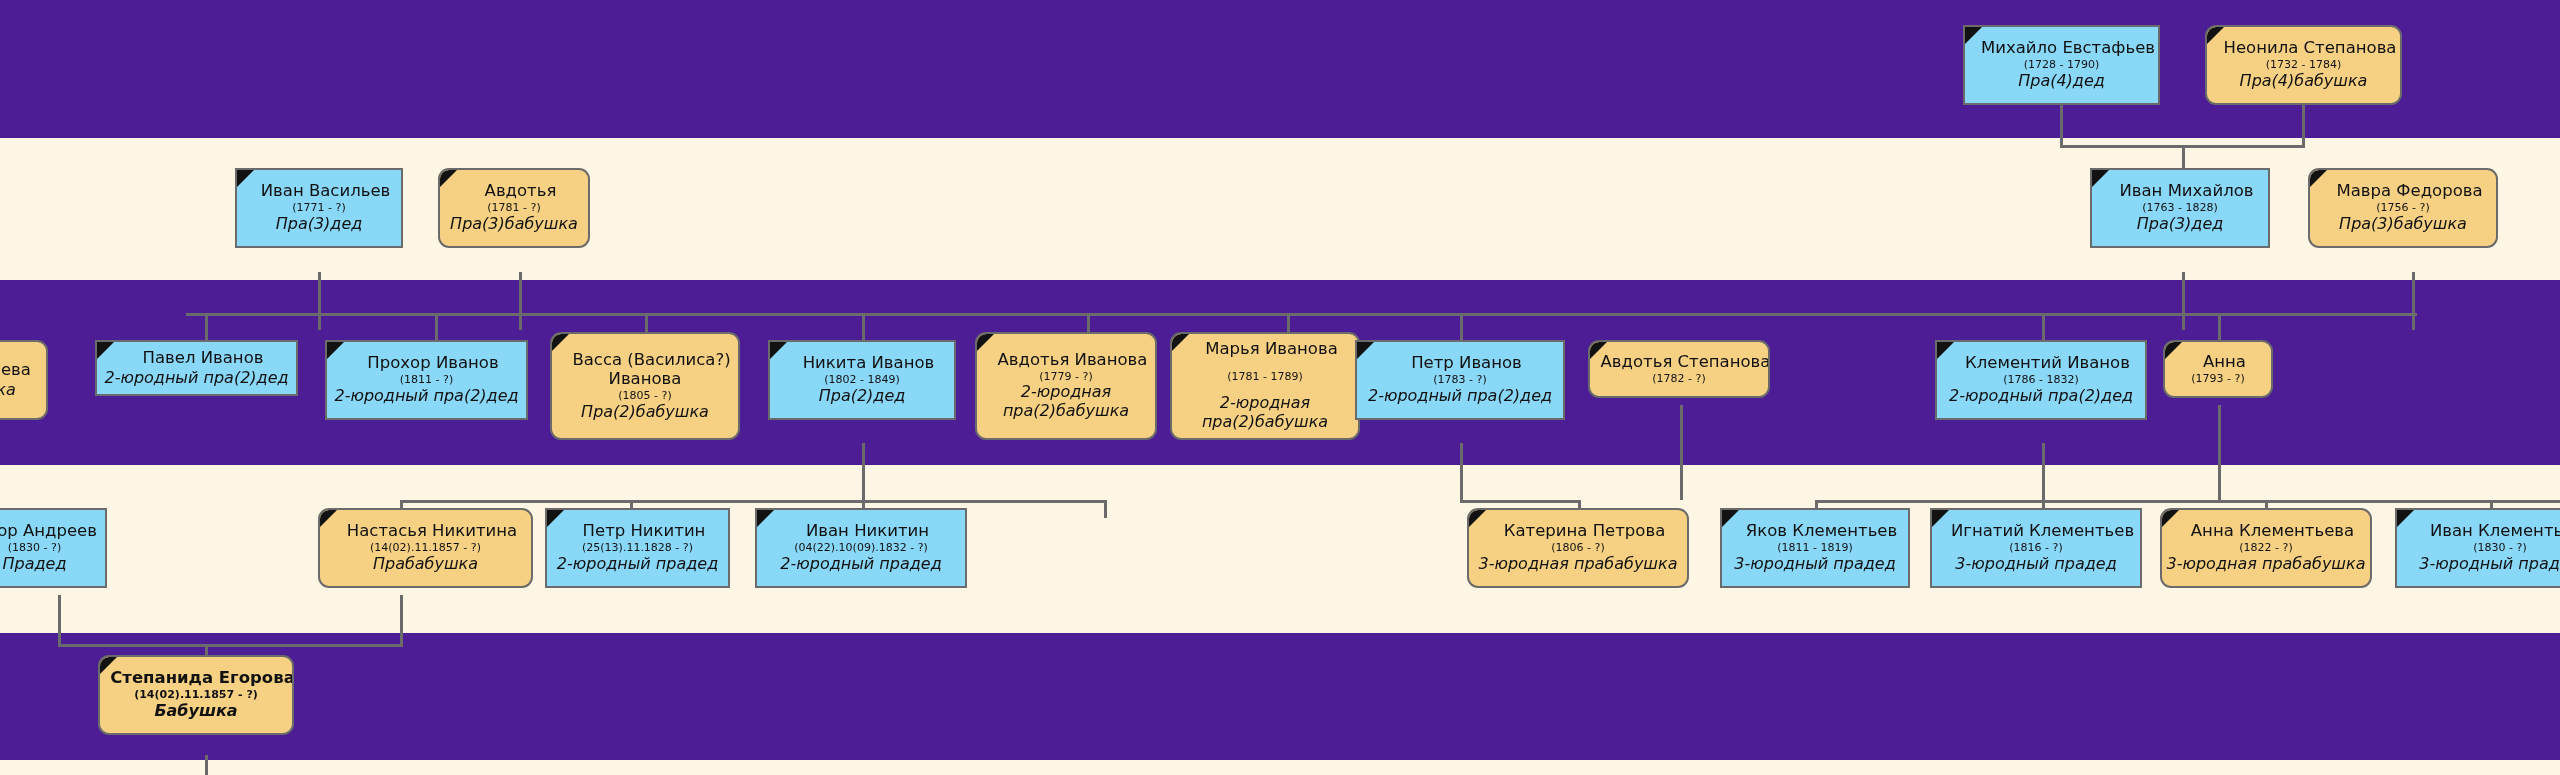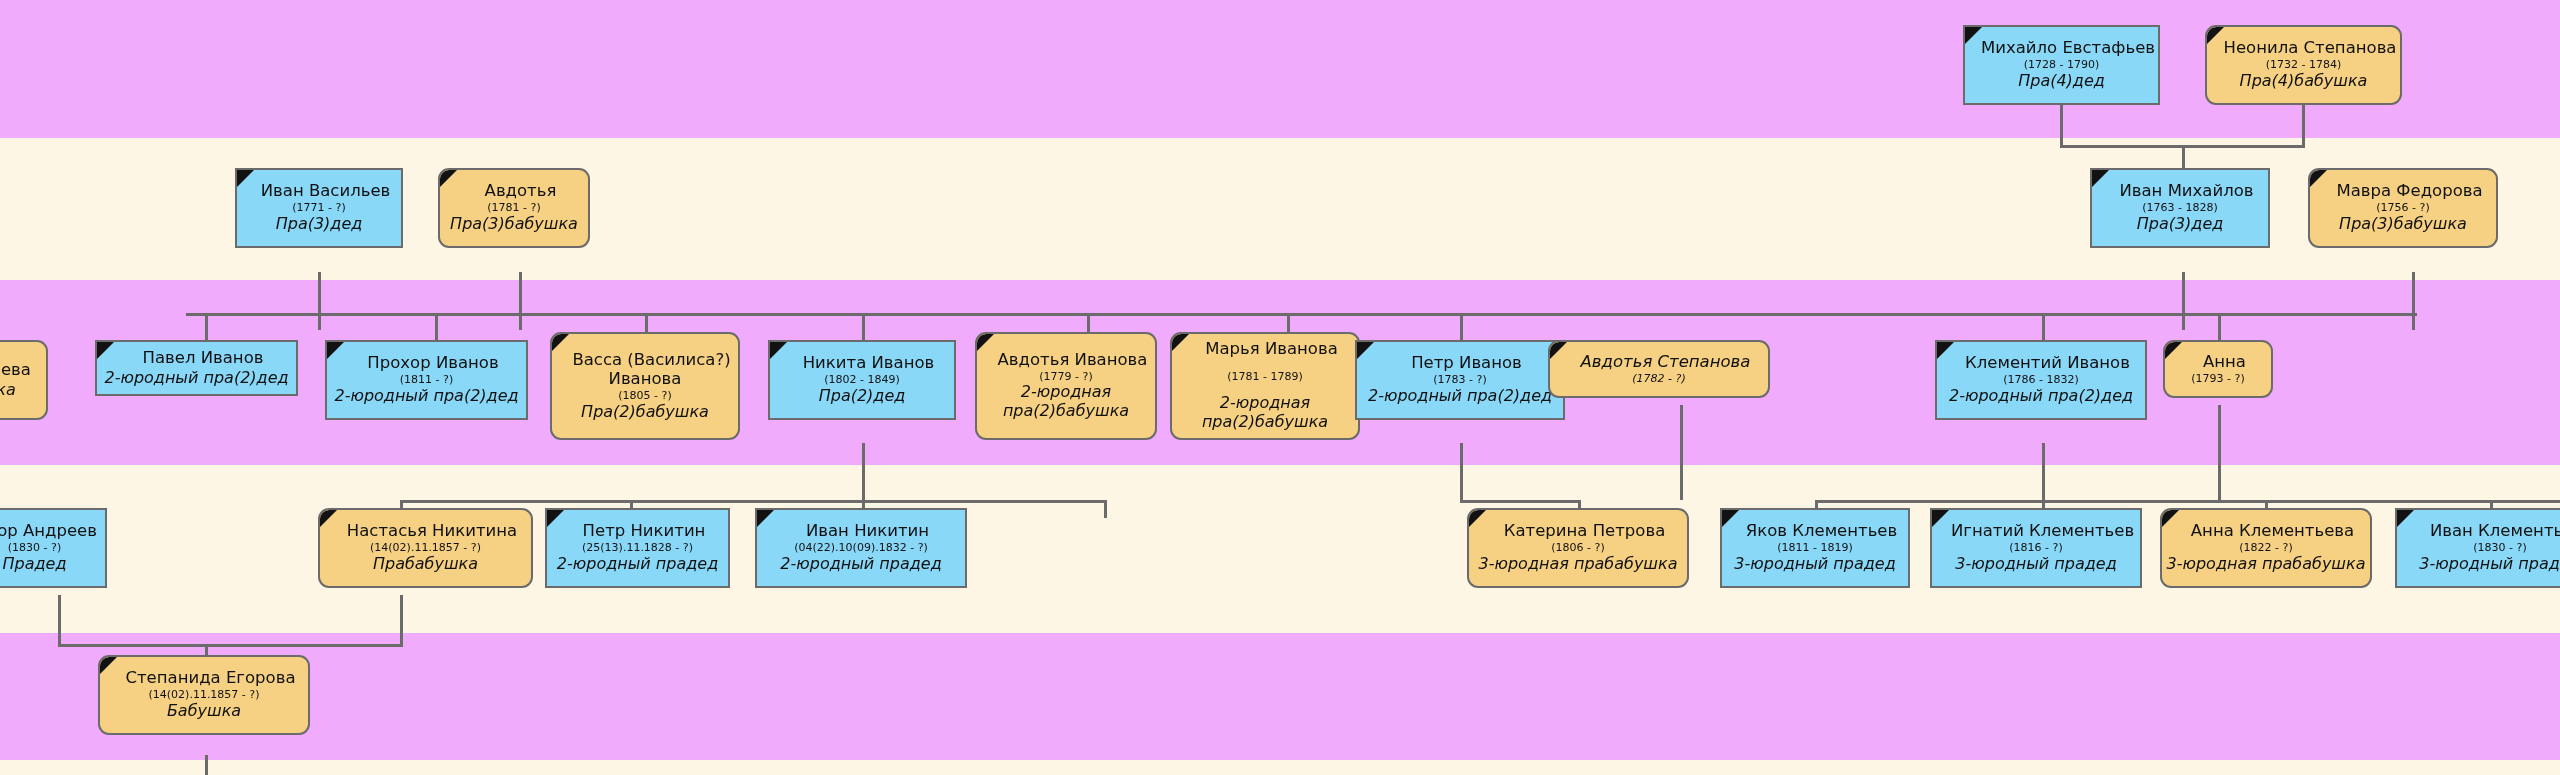--- a/index.html
+++ b/index.html
@@ -6,21 +6,21 @@
   html, body {
     margin: 0; padding: 0;
     background: #ffffff;
     font-family: "DejaVu Sans", "Liberation Sans", sans-serif;
   }
   #stage {
     position: relative;
     width: 2560px;
     height: 775px;
     overflow: hidden;
-    background: #f0abfc;
+    background: #4c1d95;
   }
   
   .band {
     position: absolute;
     left: 0;
     width: 2560px;
     background: #fdf6e4;
     z-index: 0;
   }
   
@@ -227,21 +227,21 @@
     <span class="rl wrap">2-юродная пра(2)бабушка</span>
   </div>
 
   <div class="node male" style="left:1355px; top:340px; width:210px; height:80px;">
     <span class="corner"></span>
     <span class="nm ind">Петр Иванов</span>
     <span class="dt">(1783 - ?)</span>
     <span class="rl">2-юродный пра(2)дед</span>
   </div>
 
-  <div class="node female" style="left:1548px; top:340px; width:222px; height:58px;font-style:italic;">
+  <div class="node female" style="left:1588px; top:340px; width:182px; height:58px;">
     <span class="corner"></span>
     <span class="nm ind">Авдотья Степанова</span>
     <span class="dt">(1782 - ?)</span>
   </div>
 
   <div class="node male" style="left:1935px; top:340px; width:212px; height:80px;">
     <span class="corner"></span>
     <span class="nm ind">Клементий Иванов</span>
     <span class="dt">(1786 - 1832)</span>
     <span class="rl">2-юродный пра(2)дед</span>
@@ -309,20 +309,20 @@
     <span class="rl">3-юродная прабабушка</span>
   </div>
 
   <div class="node male" style="left:2395px; top:508px; width:210px; height:80px;">
     <span class="corner"></span>
     <span class="nm ind">Иван Клементьев</span>
     <span class="dt">(1830 - ?)</span>
     <span class="rl">3-юродный прадед</span>
   </div>
 
-  <div class="node female" style="left:98px; top:655px; width:212px; height:80px;">
+  <div class="node female" style="left:98px; top:655px; width:196px; height:80px;font-weight:bold;">
     <span class="corner"></span>
     <span class="nm ind">Степанида Егорова</span>
     <span class="dt">(14(02).11.1857 - ?)</span>
     <span class="rl">Бабушка</span>
   </div>
 
 </div>
 
 </body></html>

